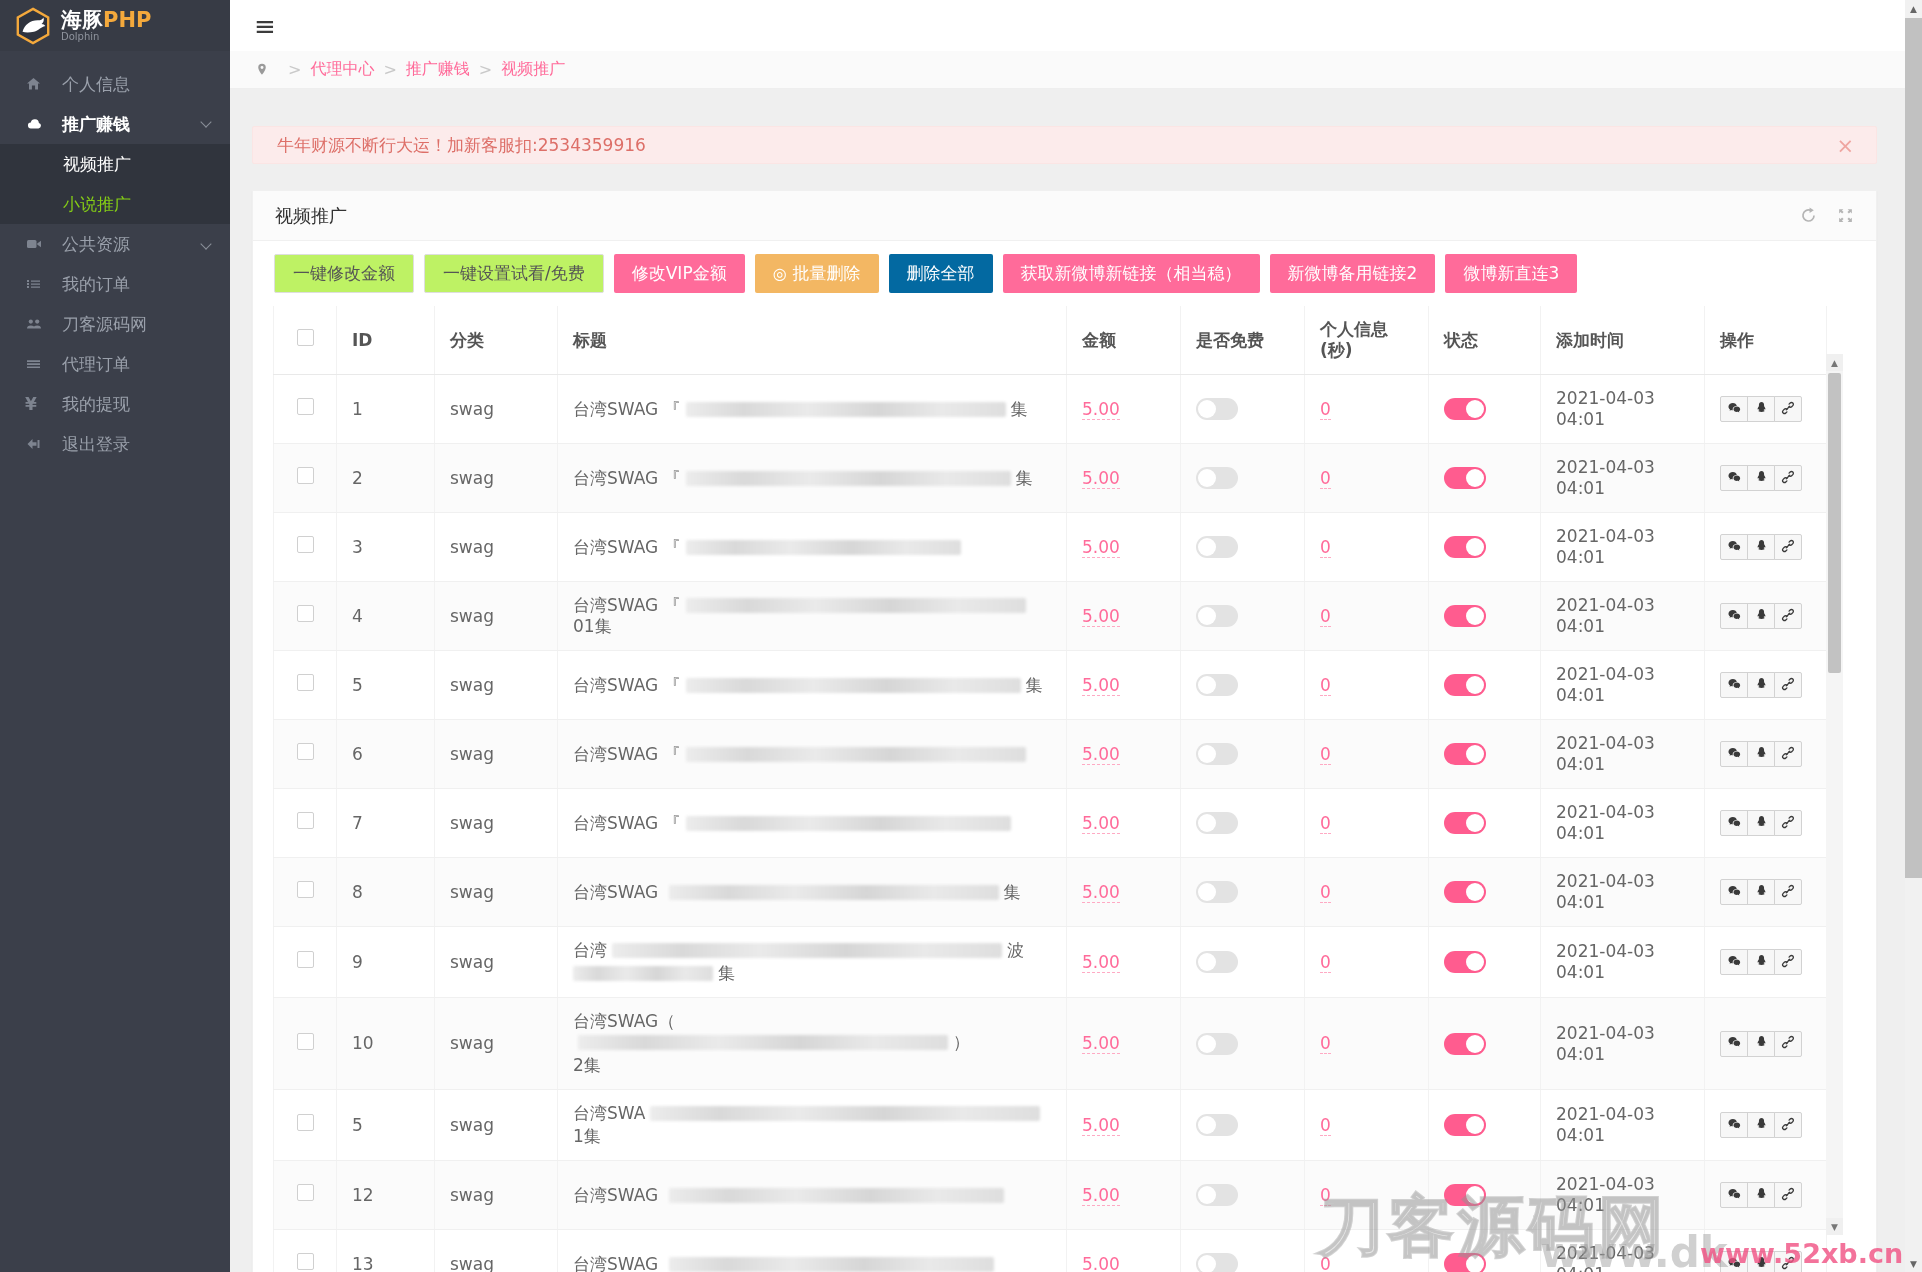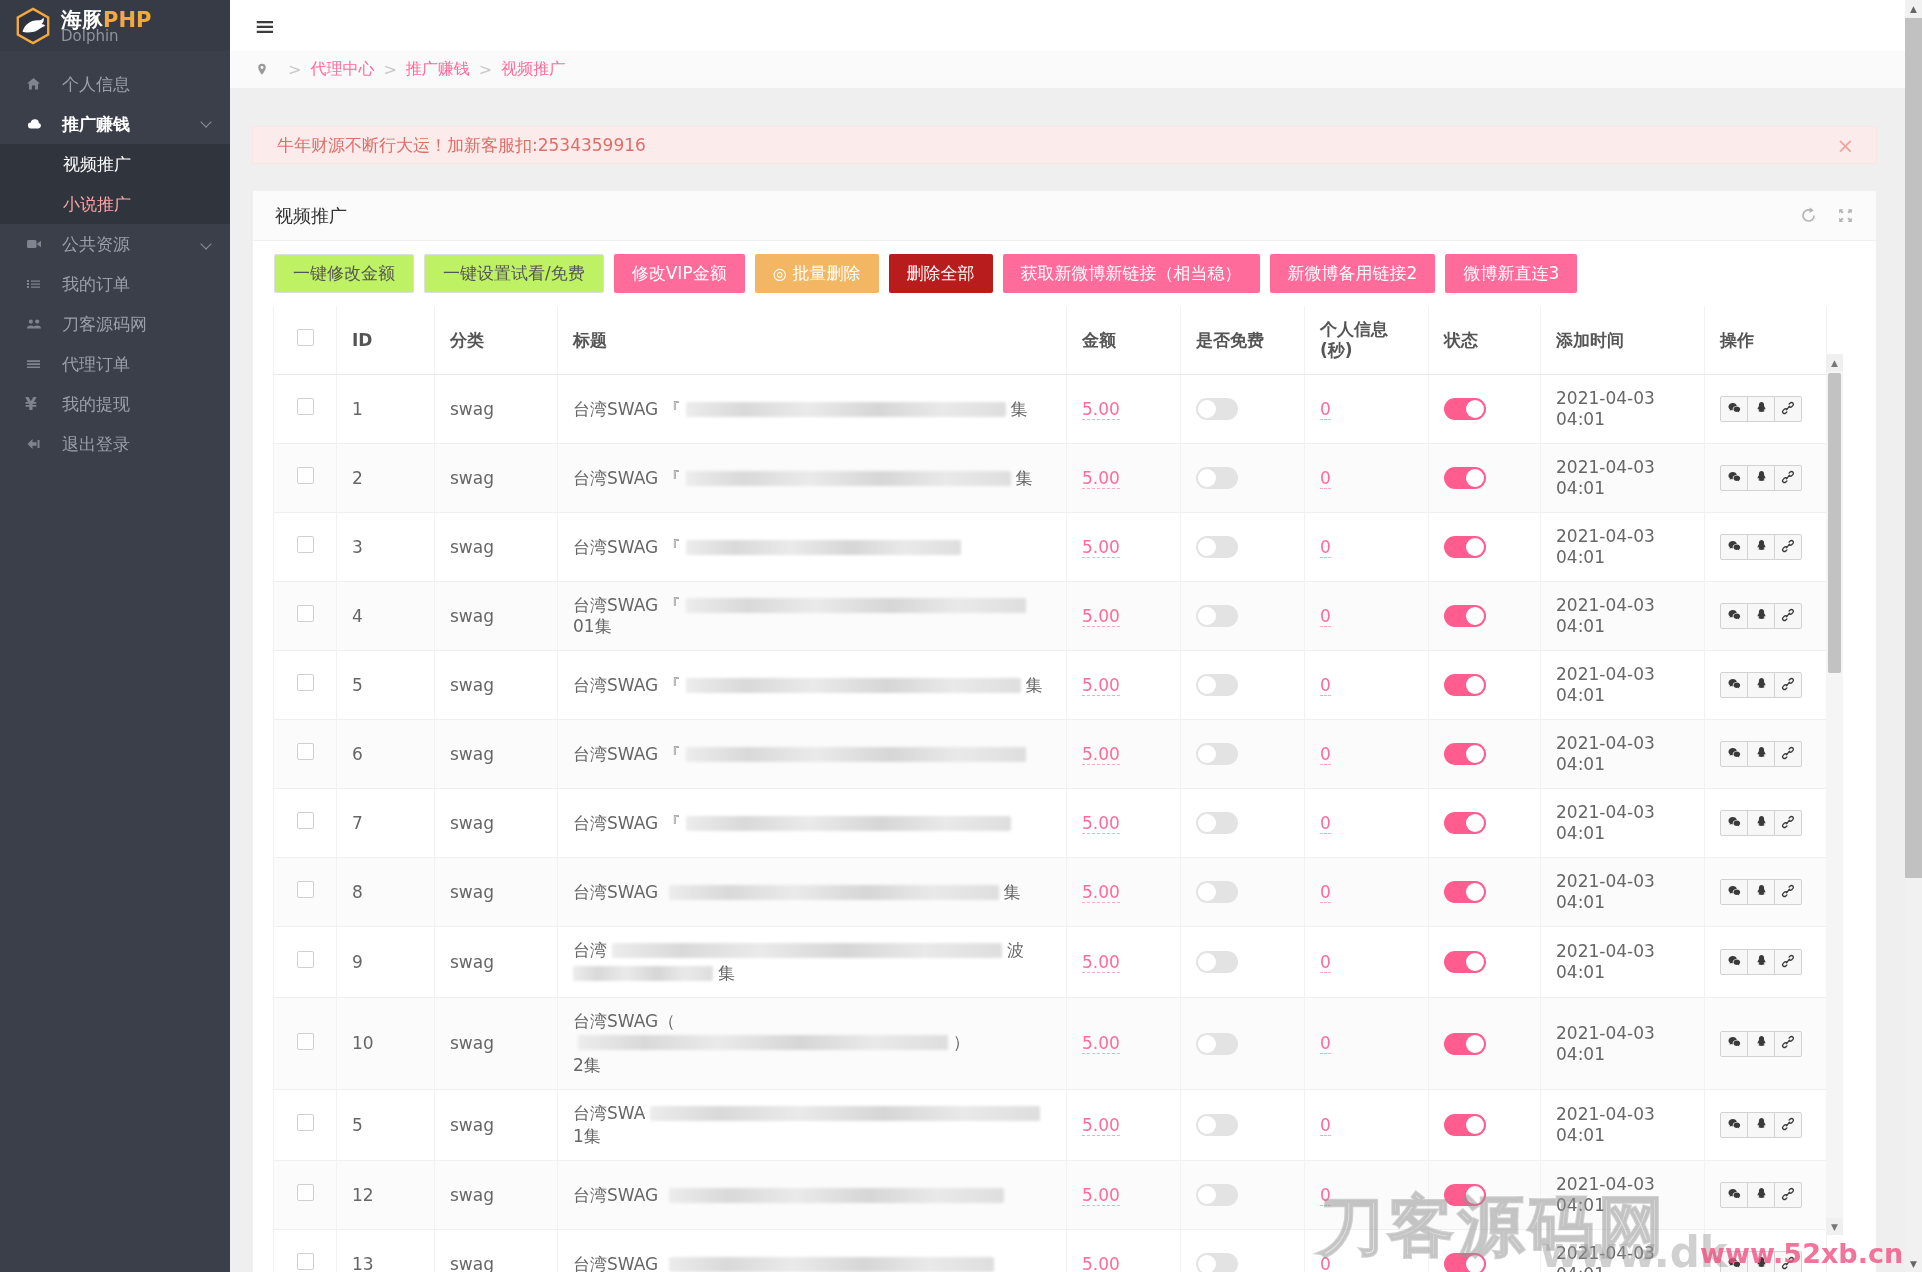--- a/index.html
+++ b/index.html
@@ -7,33 +7,33 @@
   body { font-family:"DejaVu Sans","Liberation Sans",sans-serif; background:#efefef; color:#666; font-size:17px; }
   .root { position:relative; width:1922px; height:1272px; overflow:hidden; }
 
   
   .sidebar { position:absolute; left:0; top:0; width:230px; height:100%; background:#3b3f4a; z-index:10; }
   .logo { height:51px; display:flex; align-items:center; padding-left:14px; background:#373b45; }
   .logo-badge { width:38px; height:38px; margin-right:9px; }
   .logo-text-line { font-size:21px; font-weight:bold; line-height:22px; }
   .logo-title { color:#fff; }
   .logo-accent { color:#f4a93c; }
-  .logo-subtitle { font-size:15px; color:#8f949e; line-height:11px; }
+  .logo-subtitle { font-size:10px; color:#8f949e; line-height:11px; }
   .nav { padding-top:13px; }
   .nav-item { height:40px; display:flex; align-items:center; padding-left:25px; color:#9aa0ab; cursor:pointer; position:relative; }
   .nav-item .nicon { width:22px; height:16px; margin-right:15px; display:flex; align-items:center; }
   .nav-item .nicon svg { fill:#7e8490; }
   .nav-item.active { color:#fff; }
   .nav-item.active .nicon svg { fill:#fff; }
   .nav-item .yen { font-size:17px; font-weight:bold; color:#7e8490; width:22px; margin-right:15px; }
   .chev { position:absolute; right:20px; width:8px; height:8px; border-right:1.6px solid #8a8f99; border-bottom:1.6px solid #8a8f99; }
   .chev.down { transform:rotate(45deg); top:14px; }
   .chev.left { transform:rotate(45deg) scaleX(-1); top:16px; border-right:none; border-left:1.6px solid #8a8f99; }
   .submenu { background:#30343d; }
-  .submenu .sub-item { height:40px; display:flex; align-items:center; padding-left:63px; color:#fca5a5; cursor:pointer; }
+  .submenu .sub-item { height:40px; display:flex; align-items:center; padding-left:63px; color:#84cc16; cursor:pointer; }
   .submenu .sub-item.active { color:#ffffff; }
 
   
   .main { position:absolute; left:230px; top:0; right:17px; bottom:0; }
   .topbar { height:51px; background:#fff; display:flex; align-items:center; padding-left:24px; }
   .hamburger { font-size:26px; color:#3c3c3c; cursor:pointer; line-height:1; }
   .breadcrumb { height:38px; background:#fafafa; border-bottom:1px solid #eee; display:flex; align-items:center; padding-left:25px; font-size:16px; color:#c9c9c9; }
   .breadcrumb svg { fill:#9a9a9a; margin-right:10px; }
   .breadcrumb .sep { margin:0 9px; color:#c9c9c9; }
   .breadcrumb a { color:#ff6b9a; text-decoration:none; cursor:pointer; }
@@ -47,21 +47,21 @@
   .panel-header { height:50px; background:#fbfbfb; border-bottom:1px solid #f0f0f0; display:flex; align-items:center; justify-content:space-between; padding:0 22px; }
   .panel-title { color:#333; font-size:18px; }
   .panel-tools { display:flex; gap:20px; align-items:center; }
   .panel-tools svg { cursor:pointer; }
 
   .toolbar { padding:13px 21px; display:flex; flex-wrap:nowrap; }
   .btn { height:39px; border:none; border-radius:2px; padding:0 18px; margin-right:10px; font-size:17px; cursor:pointer; white-space:nowrap; display:inline-flex; align-items:center; font-family:inherit; }
   .btn.default { background:#bef264; border:1px solid #dedede; color:#555; }
   .btn.pink { background:#ff6b9a; color:#fff; }
   .btn.orange { background:#f3b763; color:#fff; }
-  .btn.red { background:#b91c1c; color:#fff; }
+  .btn.red { background:#0369a1; color:#fff; }
   .btn-icon { margin-right:6px; font-size:16px; }
 
   .table-area { position:relative; padding-left:20px; }
   table { border-collapse:collapse; table-layout:fixed; width:1553px; font-size:17px; }
   th, td { border-right:1px solid #f2f2f2; border-bottom:1px solid #f0f0f0; text-align:left; padding:13px 15px; line-height:21px; color:#666; vertical-align:middle; }
   th { color:#555; font-weight:600; border-bottom:1px solid #e9e9e9; }
   th:first-child, td:first-child { border-left:1px solid #f2f2f2; text-align:center; padding:13px 0; }
   tbody tr:nth-child(even) { background:#fbfbfb; }
   .cb { width:17px; height:17px; border:1px solid #d0d0d0; border-radius:2px; background:#fff; display:inline-block; cursor:pointer; }
   .link-dashed { color:#ff6b9a; border-bottom:1px dashed #ffaac4; cursor:pointer; }

